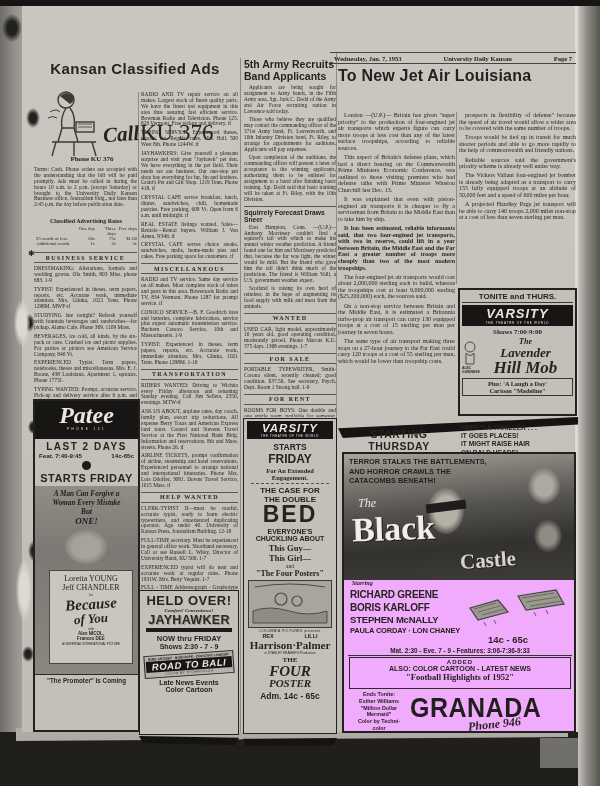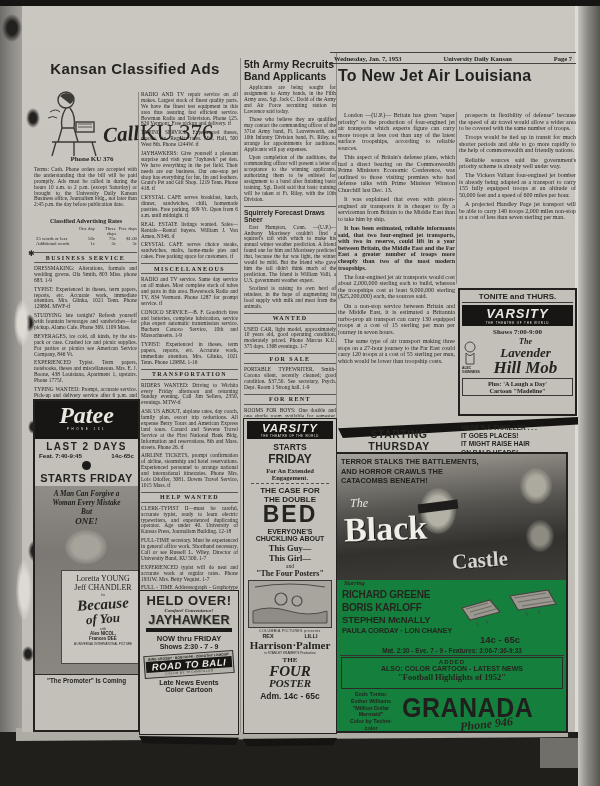--- a/index.html
+++ b/index.html
@@ -132,21 +132,21 @@
     <div>THURSDAY</div>
   </div>
 
   <div class="abs sans b" style="left:461px;top:424px;width:114px;font-size:6.6px;line-height:1.25;">
     <div>HERE'S A THRILLER . . .</div>
     <div>IT GOES PLACES!</div>
     <div>IT MIGHT RAISE HAIR</div>
     <div>ON BALD HEADS!</div>
   </div>
 
-  <div class="abs adbox" style="left:334px;top:452px;width:234px;height:281px;background:#15803d;">
+  <div class="abs adbox" style="left:342px;top:452px;width:234px;height:281px;background:#f0abfc;">
     <div class="abs" style="left:0;top:0;width:230px;height:126px;background:linear-gradient(175deg,#a8a59e 0%,#817e78 18%,#56544f 42%,#33312e 70%,#3f3d39 100%);">
       <div class="sans b" style="position:absolute;left:5px;top:3px;width:180px;font-size:7.4px;line-height:1.3;color:#22211e;">
         <div>TERROR STALKS THE BATTLEMENTS,</div>
         <div>AND HORROR CRAWLS THE</div>
         <div>CATACOMBS BENEATH!</div>
       </div>
       <div class="abs" style="left:84px;top:34px;width:36px;height:46px;border-radius:50%;background:radial-gradient(ellipse,#b3b0a6 45%,rgba(60,58,54,0) 75%);"></div>
       <div class="abs" style="left:82px;top:48px;width:40px;height:9px;background:#1e1d1b;transform:rotate(-7deg);"></div>
       <div class="abs" style="left:184px;top:14px;width:32px;height:36px;border-radius:50%;background:radial-gradient(ellipse,#aca99f 40%,rgba(60,58,54,0) 75%);"></div>
       <div class="abs" style="left:190px;top:66px;width:28px;height:32px;border-radius:50%;background:radial-gradient(ellipse,#8e8b83 40%,rgba(50,48,44,0) 75%);"></div>
@@ -358,21 +358,21 @@
     <div style="width:9px;height:9px;border-radius:50%;background:#1c1b19;margin:2px auto;"></div>
     <div class="sans b" style="font-size:11px;letter-spacing:.5px;">STARTS FRIDAY</div>
     <div style="position:relative;height:188px;margin-top:2px;background:linear-gradient(180deg,#908d87,#7c7974 35%,#8a8781);">
       <div class="serif b" style="font-style:italic;font-size:7.3px;padding-top:3px;color:#21201e;">
         <div>A Man Can Forgive a</div>
         <div>Woman Every Mistake</div>
         <div>But</div>
         <div style="font-size:9px;">ONE!</div>
       </div>
       <div class="abs" style="left:30px;top:44px;width:42px;height:34px;border-radius:50%;background:radial-gradient(ellipse,#a6a39b 45%,rgba(100,98,92,0) 78%);"></div>
-      <div class="abs c" style="left:26px;top:84px;width:84px;height:94px;background:#c9c6c0;border:1px solid #4a4844;box-sizing:border-box;padding-top:3px;">
+      <div class="abs c" style="left:14px;top:84px;width:84px;height:94px;background:#c9c6c0;border:1px solid #4a4844;box-sizing:border-box;padding-top:3px;">
         <div class="serif" style="font-size:8px;">Loretta YOUNG</div>
         <div class="serif" style="font-size:8px;">Jeff CHANDLER</div>
         <div class="serif" style="font-size:4.5px;">in</div>
         <div class="serif b" style="font-size:15px;font-style:italic;transform:rotate(-4deg);line-height:1;">Because</div>
         <div class="serif b" style="font-size:13px;font-style:italic;transform:rotate(-4deg);line-height:1;">of You</div>
         <div class="serif" style="font-size:3.5px;margin-top:2px;">with</div>
         <div class="sans b" style="font-size:4.5px;">Alex NICOL,</div>
         <div class="sans b" style="font-size:4.5px;">Frances DEE</div>
         <div class="sans" style="font-size:3px;margin-top:1px;">A UNIVERSAL INTERNATIONAL PICTURE</div>
       </div>

